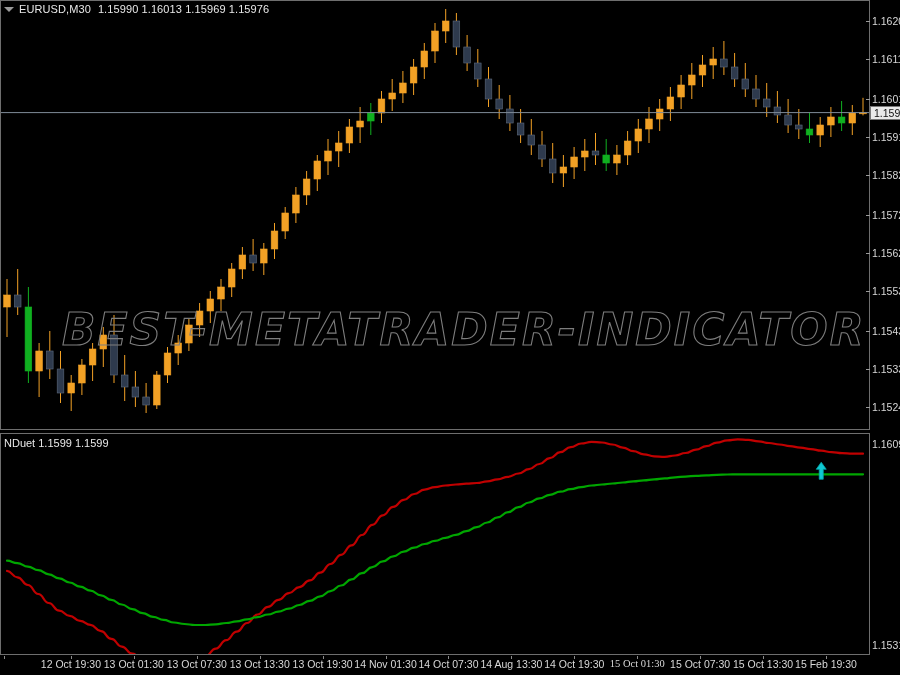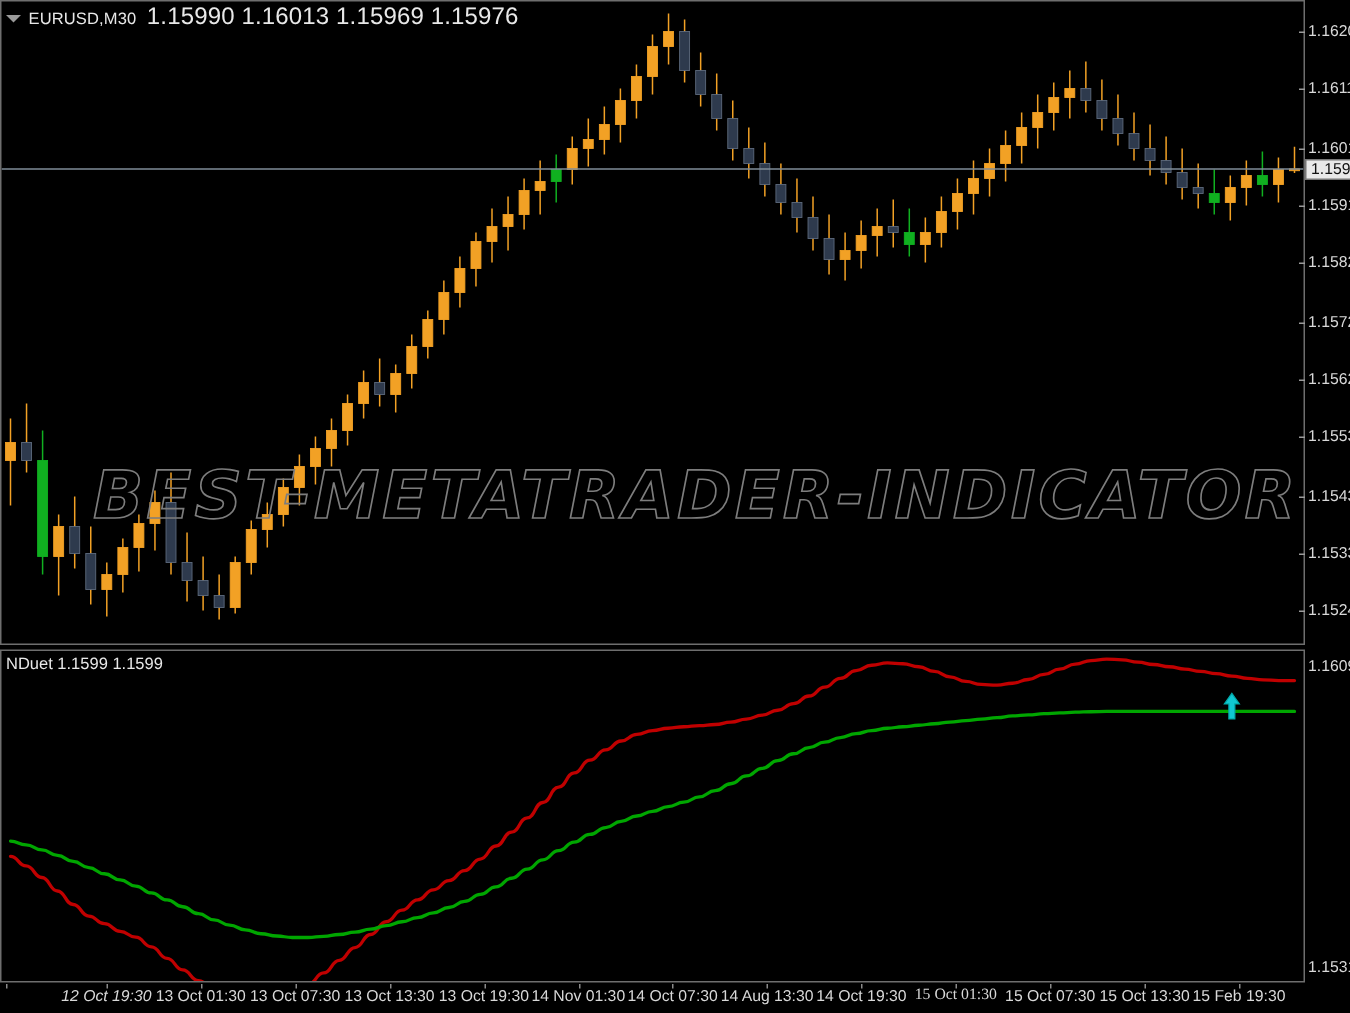--- a/index.html
+++ b/index.html
@@ -12,21 +12,21 @@
   #price-panel{left:0;top:0;width:870px;height:430px;}
   #ind-panel{left:0;top:433px;width:870px;height:222px;}
 
   
   .hdr{position:absolute;left:4px;top:3px;font-size:11px;color:#ddd;
        white-space:nowrap;letter-spacing:.1px;z-index:40;}
   .hdr .tri{display:inline-block;width:0;height:0;vertical-align:middle;
        border-left:5px solid transparent;border-right:5px solid transparent;
        border-top:5px solid #9a9a9a;margin-right:5px;position:relative;top:-1px;}
   .hdr .sym{font-size:11px;color:#e8e8e8;}
-  .hdr .ohlc{font-size:16px;color:#e8e8e8;margin-left:7px;text-align:right;}
+  .hdr .ohlc{font-size:11px;color:#e8e8e8;margin-left:7px;text-align:right;}
 
   #ind-hdr{position:absolute;left:4px;top:437px;font-size:11px;color:#e8e8e8;
        white-space:nowrap;z-index:40;}
 
   
   .scale{position:absolute;top:0;width:30px;height:675px;}
   .ptick{position:absolute;left:0;font-size:10.5px;color:#d8d8d8;
          white-space:nowrap;transform:translateY(-50%);}
   .ptick i{position:absolute;left:-6px;top:50%;width:4px;height:1px;
          background:#9a9a9a;font-style:normal;}
@@ -256,21 +256,21 @@
       <div class="ptick" style="top: 369px;"><i></i><span>1.15335</span></div>
       <div class="ptick" style="top: 407px;"><i></i><span>1.15240</span></div>
       <div class="cur-price" style="top: 112.6px;">1.15976</div>
       <div class="ptick" style="top: 444px;">1.1609</div>
       <div class="ptick" style="top: 645px;">1.1531</div>
     </div>
 
   <div id="time-axis">
       <div class="ttick" style="left: 4px; transform: none; margin-top: 28px;">12 Oct 2021</div>
       <div class="tmark" style="left: 4px;"></div>
-      <div class="ttick" style="left: 70.9231px; font-style: italic;">12 Oct 19:30</div>
+      <div class="ttick" style="left: 70.9231px;">12 Oct 19:30</div>
       <div class="tmark" style="left: 70.9231px;"></div>
       <div class="ttick" style="left: 133.846px;">13 Oct 01:30</div>
       <div class="tmark" style="left: 133.846px;"></div>
       <div class="ttick" style="left: 196.769px;">13 Oct 07:30</div>
       <div class="tmark" style="left: 196.769px;"></div>
       <div class="ttick" style="left: 259.692px;">13 Oct 13:30</div>
       <div class="tmark" style="left: 259.692px;"></div>
       <div class="ttick" style="left: 322.615px;">13 Oct 19:30</div>
       <div class="tmark" style="left: 322.615px;"></div>
       <div class="ttick" style="left: 385.538px;">14 Nov 01:30</div>

